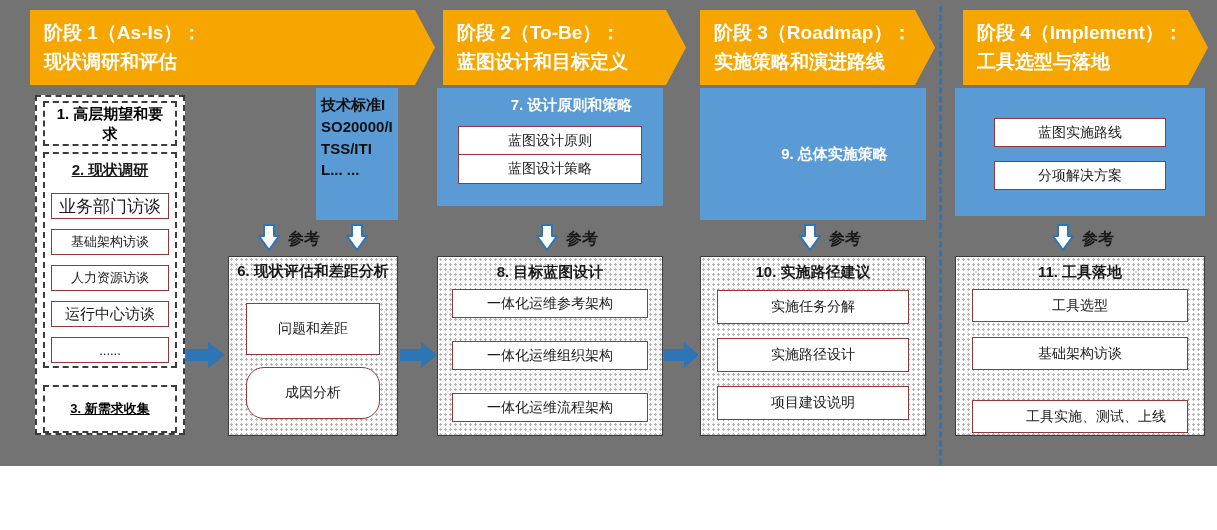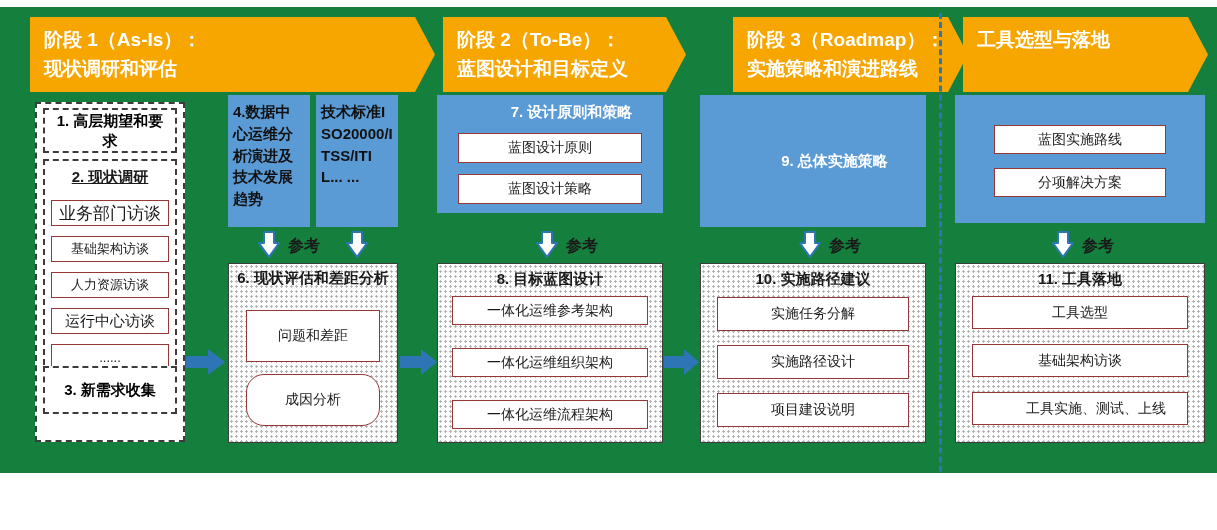--- a/index.html
+++ b/index.html
@@ -1,16 +1,16 @@
 <!DOCTYPE html>
 <html><head>
 <meta charset="utf-8">
 <style>
   html,body{margin:0;padding:0;background:#fff;}
-  .canvas{position:relative;width:1217px;height:466px;background:#15803d;font-family:"Liberation Sans",sans-serif;overflow:hidden;margin-top:7px;}
+  .canvas{position:relative;width:1217px;height:466px;background:#737373;font-family:"Liberation Sans",sans-serif;overflow:hidden;}
   .abs{position:absolute;box-sizing:border-box;}
   .banner{top:10px;height:75px;background:#F7A600;color:#fff;font-weight:bold;font-size:19px;line-height:29px;padding:8px 0 0 14px;clip-path:polygon(0 0,calc(100% - 20px) 0,100% 50%,calc(100% - 20px) 100%,0 100%);}
   .dashed-box{border:2px dashed #3c3c3c;background:#fff;}
   .blue-box{background:#5B9BD5;}
   .blue-box-text{color:#111;font-weight:bold;font-size:15px;line-height:1.45;padding:6px 5px;word-break:break-all;}
   .dot-box{border:1.5px solid #3c3c3c;background-color:#fdfdfd;background-image:radial-gradient(#b5b5b5 1px,transparent 1.3px);background-size:5px 5px;}
   .white-item{background:#fff;border:1.5px solid #953735;display:flex;align-items:center;justify-content:center;text-align:center;font-size:14px;color:#1a1a1a;}
   .flexc{display:flex;align-items:center;justify-content:center;text-align:center;}
   .title{font-weight:bold;color:#1a1a1a;text-align:center;font-size:15px;line-height:1.35;}
   .blue-title{font-weight:bold;color:#fff;text-align:center;font-size:15px;padding-left:43px;}
@@ -25,47 +25,47 @@
 <div class="canvas">
 
   <div class="abs banner" style="left:30px;width:405px;">
     <div>阶段 1（As-Is）：</div>
     <div>现状调研和评估</div>
   </div>
   <div class="abs banner" style="left:443px;width:243px;">
     <div>阶段 2（To-Be）：</div>
     <div>蓝图设计和目标定义</div>
   </div>
-  <div class="abs banner" style="left:733px;width:235px;">
+  <div class="abs banner" style="left:700px;width:235px;">
     <div>阶段 3（Roadmap）：</div>
     <div>实施策略和演进路线</div>
   </div>
   <div class="abs banner" style="left:963px;width:245px;">
+    <div>阶段 4（Implement）：</div>
     <div>工具选型与落地</div>
   </div>
 
   <div class="abs dashed-box" style="left:35px;top:95px;width:150px;height:340px;"></div>
 
   <div class="abs dashed-box flexc" style="left:43px;top:101px;width:134px;height:45px;font-weight:bold;font-size:15px;line-height:1.3;padding:0 6px;">1. 高层期望和要求</div>
 
   <div class="abs dashed-box" style="left:43px;top:152px;width:134px;height:216px;"></div>
   <div class="abs title" style="left:43px;top:160px;width:134px;text-decoration:underline;">2. 现状调研</div>
   <div class="abs white-item" style="left:51px;top:193px;width:118px;height:26px;font-size:17px;">业务部门访谈</div>
   <div class="abs white-item" style="left:51px;top:229px;width:118px;height:26px;font-size:13px;">基础架构访谈</div>
   <div class="abs white-item" style="left:51px;top:265px;width:118px;height:26px;font-size:13px;">人力资源访谈</div>
   <div class="abs white-item" style="left:51px;top:301px;width:118px;height:26px;font-size:15px;">运行中心访谈</div>
   <div class="abs white-item" style="left:51px;top:337px;width:118px;height:26px;font-size:13px;">......</div>
 
-  <div class="abs dashed-box flexc" style="left:43px;top:359px;width:134px;height:48px;font-weight:bold;font-size:15px;">3. 新需求收集</div>
+  <div class="abs dashed-box flexc" style="left:43px;top:385px;width:134px;height:48px;font-weight:bold;font-size:13px;text-decoration:underline;">3. 新需求收集</div>
 
   <svg class="abs" style="left:186px;top:341px;" width="40" height="28" viewBox="0 0 40 28">
     <polygon points="0,8 22,8 22,1 39,14 22,27 22,20 0,20" fill="#2E75B6"></polygon>
   </svg>
 
-  <div class="abs blue-box blue-box-text" style="left:228px;top:88px;width:82px;height:132px;">4.数据中心运维分析演进及技术发展趋势</div>
   <div class="abs blue-box blue-box-text" style="left:316px;top:88px;width:82px;height:132px;">技术标准ISO20000/ITSS/ITIL... ...</div>
 
   <svg class="abs" style="left:258px;top:224px;" width="22" height="27" viewBox="0 0 22 27">
     <polygon points="6,1 16,1 16,12 21,12 11,26 1,12 6,12" fill="#fff" stroke="#2E75B6" stroke-width="2" stroke-linejoin="round"></polygon>
   </svg>
   <div class="abs ref" style="left:284px;top:226px;width:40px;text-align:center;">参考</div>
   <svg class="abs" style="left:346px;top:224px;" width="22" height="27" viewBox="0 0 22 27">
     <polygon points="6,1 16,1 16,12 21,12 11,26 1,12 6,12" fill="#fff" stroke="#2E75B6" stroke-width="2" stroke-linejoin="round"></polygon>
   </svg>
 
@@ -74,21 +74,21 @@
   <div class="abs white-item" style="left:246px;top:303px;width:134px;height:52px;">问题和差距</div>
   <div class="abs white-item" style="left:246px;top:367px;width:134px;height:52px;border-radius:18px;">成因分析</div>
 
   <svg class="abs" style="left:400px;top:341px;" width="38" height="28" viewBox="0 0 38 28">
     <polygon points="0,8 21,8 21,1 37,14 21,27 21,20 0,20" fill="#2E75B6"></polygon>
   </svg>
 
   <div class="abs blue-box" style="left:437px;top:88px;width:226px;height:118px;"></div>
   <div class="abs blue-title" style="left:437px;top:96px;width:226px;">7. 设计原则和策略</div>
   <div class="abs white-item" style="left:458px;top:126px;width:184px;height:30px;">蓝图设计原则</div>
-  <div class="abs white-item" style="left:458px;top:167px;width:184px;height:30px;">蓝图设计策略</div>
+  <div class="abs white-item" style="left:458px;top:154px;width:184px;height:30px;">蓝图设计策略</div>
 
   <svg class="abs" style="left:536px;top:224px;" width="22" height="27" viewBox="0 0 22 27">
     <polygon points="6,1 16,1 16,12 21,12 11,26 1,12 6,12" fill="#fff" stroke="#2E75B6" stroke-width="2" stroke-linejoin="round"></polygon>
   </svg>
   <div class="abs ref" style="left:562px;top:226px;width:40px;text-align:center;">参考</div>
 
   <div class="abs dot-box" style="left:437px;top:256px;width:226px;height:180px;"></div>
   <div class="abs title" style="left:437px;top:262px;width:226px;">8. 目标蓝图设计</div>
   <div class="abs white-item" style="left:452px;top:289px;width:196px;height:29px;">一体化运维参考架构</div>
   <div class="abs white-item" style="left:452px;top:341px;width:196px;height:29px;">一体化运维组织架构</div>
@@ -119,21 +119,21 @@
 
   <svg class="abs" style="left:1052px;top:224px;" width="22" height="27" viewBox="0 0 22 27">
     <polygon points="6,1 16,1 16,12 21,12 11,26 1,12 6,12" fill="#fff" stroke="#2E75B6" stroke-width="2" stroke-linejoin="round"></polygon>
   </svg>
   <div class="abs ref" style="left:1078px;top:226px;width:40px;text-align:center;">参考</div>
 
   <div class="abs dot-box" style="left:955px;top:256px;width:250px;height:180px;"></div>
   <div class="abs title" style="left:955px;top:262px;width:250px;">11. 工具落地</div>
   <div class="abs white-item" style="left:972px;top:289px;width:216px;height:33px;">工具选型</div>
   <div class="abs white-item" style="left:972px;top:337px;width:216px;height:33px;">基础架构访谈</div>
-  <div class="abs white-item" style="left:972px;top:385px;width:216px;height:33px;padding-left:32px;">工具实施、测试、上线</div>
+  <div class="abs white-item" style="left:972px;top:400px;width:216px;height:33px;padding-left:32px;">工具实施、测试、上线</div>
 
   <svg class="abs" style="left:35px;top:476px;" width="902" height="34" viewBox="0 0 902 34">
     <polygon points="1,1 881,1 901,17 881,33 1,33" fill="#fff" stroke="#2E75B6" stroke-width="2"></polygon>
   </svg>
   <div class="abs footer-label" style="left:35px;top:477px;width:880px;">咨询规划阶段</div>
 
   <svg class="abs" style="left:955px;top:476px;" width="252" height="34" viewBox="0 0 252 34">
     <polygon points="1,1 231,1 251,17 231,33 1,33" fill="#fff" stroke="#2E75B6" stroke-width="2"></polygon>
   </svg>
   <div class="abs footer-label" style="left:955px;top:477px;width:230px;">工具落地阶段</div>

